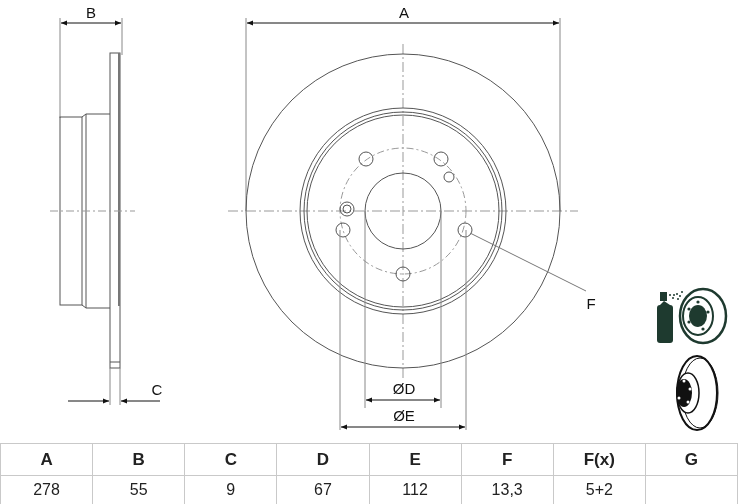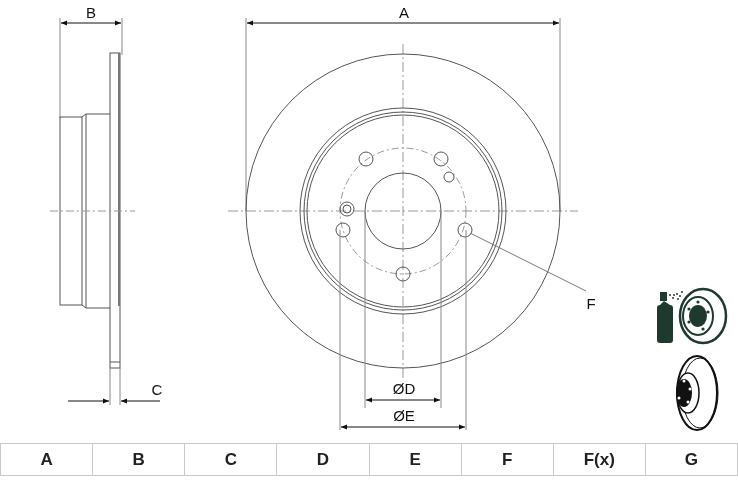--- a/index.html
+++ b/index.html
@@ -132,14 +132,24 @@
       <tr class="hdr">
     <td>A</td>
     <td>B</td>
     <td>C</td>
     <td>D</td>
     <td>E</td>
     <td>F</td>
     <td>F(x)</td>
     <td>G</td>
   </tr>
+  <tr class="val">
+    <td>278</td>
+    <td>55</td>
+    <td>9</td>
+    <td>67</td>
+    <td>112</td>
+    <td>13,3</td>
+    <td>5+2</td>
+    <td></td>
+  </tr>
 </tbody>
   </table>
 
 </body></html>

